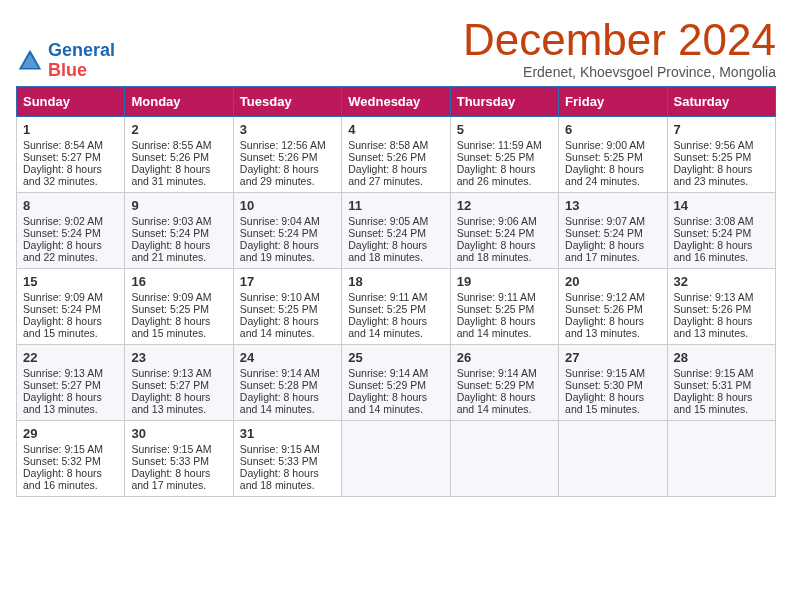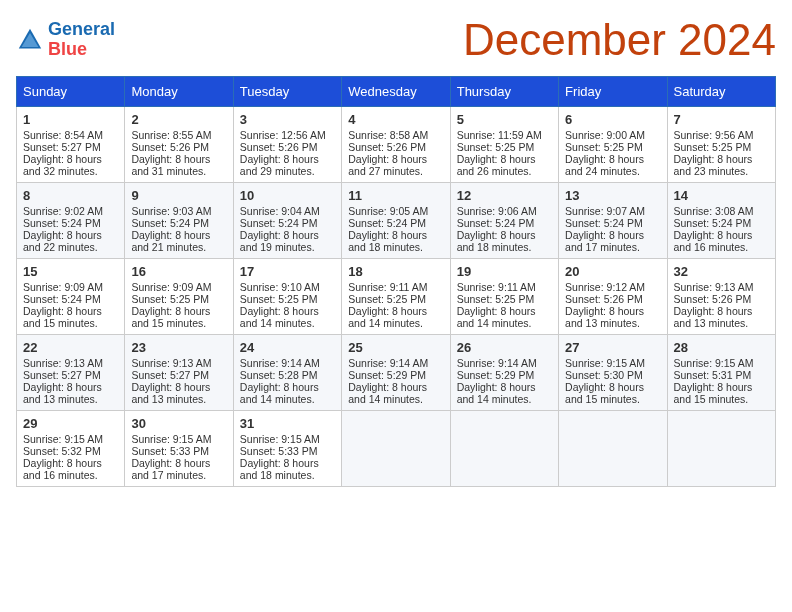--- a/index.html
+++ b/index.html
@@ -5,23 +5,23 @@
     * { box-sizing: border-box; margin: 0; padding: 0; }
     body {
       font-family: Arial, sans-serif;
       background: #fff;
       width: 792px;
       min-height: 612px;
       padding: 16px;
     }
     .header {
       display: flex;
-      align-items: center;
+      align-items: flex-end;
       justify-content: space-between;
-      margin-bottom: 12px;
+      margin-bottom: 6px;
     }
     .logo {
       display: flex;
       align-items: center;
       gap: 4px;
     }
     .logo-text {
       font-size: 18px;
       font-weight: bold;
       color: #333;
@@ -46,24 +46,24 @@
     .location {
       font-size: 14px;
       color: #555;
     }
     table {
       width: 100%;
       border-collapse: collapse;
       margin-top: 4px;
     }
     thead th {
-      background-color: #1d4ed8;
+      background-color: #be185d;
       color: #fff;
       font-size: 13px;
-      font-weight: normal;
+      font-weight: bold;
       padding: 7px 6px;
       text-align: left;
       border: 1px solid #2a6db5;
     }
     tbody td {
       vertical-align: top;
       border: 1px solid #ccc;
       padding: 5px 6px;
       font-size: 10.5px;
       color: #333;
@@ -93,20 +93,21 @@
       <polygon points="20,4 36,32 4,32" fill="#1a6ab1"></polygon>
       <polygon points="20,10 32,30 8,30" fill="#5599d4"></polygon>
     </svg>
     <div class="logo-text">
       <div><span>General</span></div>
       <div style="color:#ef4444;">Blue</div>
     </div>
   </div>
   <div class="title-area">
     <div class="month-title">December 2024</div>
+    <div class="location">Erdenet, Khoevsgoel Province, Mongolia</div>
   </div>
 </div>
 
 <table>
   <thead>
     <tr>
     <th>Sunday</th>
         <th>Monday</th>
         <th>Tuesday</th>
         <th>Wednesday</th>

